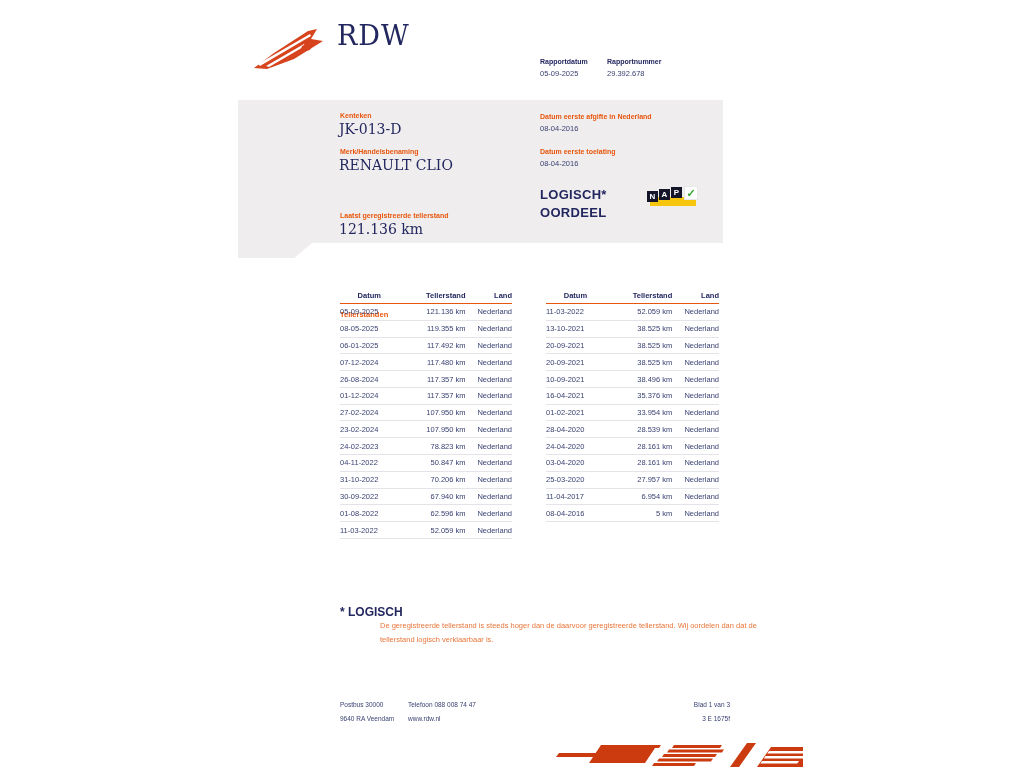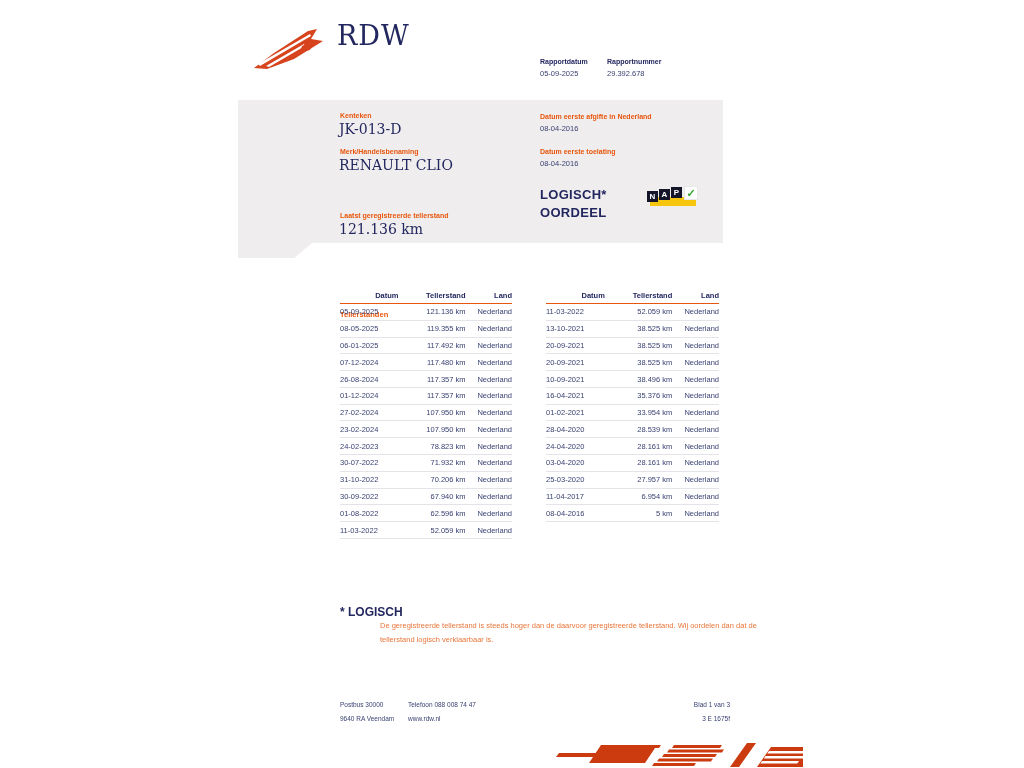--- a/index.html
+++ b/index.html
@@ -25,21 +25,21 @@
   .nap{left:647px;top:184px;width:52px;height:26px;}
   .nap-strip{position:absolute;left:3px;top:13px;width:46px;height:9px;background:#f6c60e;}
   .nap-tile{position:absolute;width:11px;height:11px;background:#15152a;color:#fff;
             font-size:8px;font-weight:bold;text-align:center;line-height:11px;}
   .nap-check{position:absolute;width:12px;height:12px;background:#fff;border:1px solid #e8e8e8;
              color:#3aa838;font-size:11px;font-weight:bold;text-align:center;line-height:12px;}
 
   
   .tbl-title{font-size:7.5px;font-weight:bold;color:#e8560d;margin-top:32px;}
   table.odo{border-collapse:collapse;table-layout:fixed;}
-  table.odo th{font-size:7.5px;font-weight:bold;color:#23275f;text-align:right;
+  table.odo th{font-size:7.5px;font-weight:bold;color:#23275f;text-align:center;
                padding:2px 0 3px 0;border-bottom:1.5px solid #e8560d;}
   table.odo th.r, table.odo td.r{text-align:right;}
   table.odo td{font-size:7.5px;color:#3a4273;padding:3.4px 0;border-bottom:1px solid #e4e4e8;}
   table.odo td:nth-child(2),table.odo td:nth-child(3){text-align:right;}
 
   
   .fn-title{font-size:12px;font-weight:bold;color:#23275f;}
   .fn-body{font-size:7.5px;color:#e8763b;line-height:13.5px;margin-left:40px;}
 
   
@@ -141,22 +141,22 @@
           <td>23-02-2024</td>
           <td>107.950 km</td>
           <td>Nederland</td>
         </tr>
         <tr>
           <td>24-02-2023</td>
           <td>78.823 km</td>
           <td>Nederland</td>
         </tr>
         <tr>
-          <td>30-07-2022</td>
-          <td>71.932 km</td>
+          <td>04-11-2022</td>
+          <td>50.847 km</td>
           <td>Nederland</td>
         </tr>
         <tr>
           <td>31-10-2022</td>
           <td>70.206 km</td>
           <td>Nederland</td>
         </tr>
         <tr>
           <td>30-09-2022</td>
           <td>67.940 km</td>

